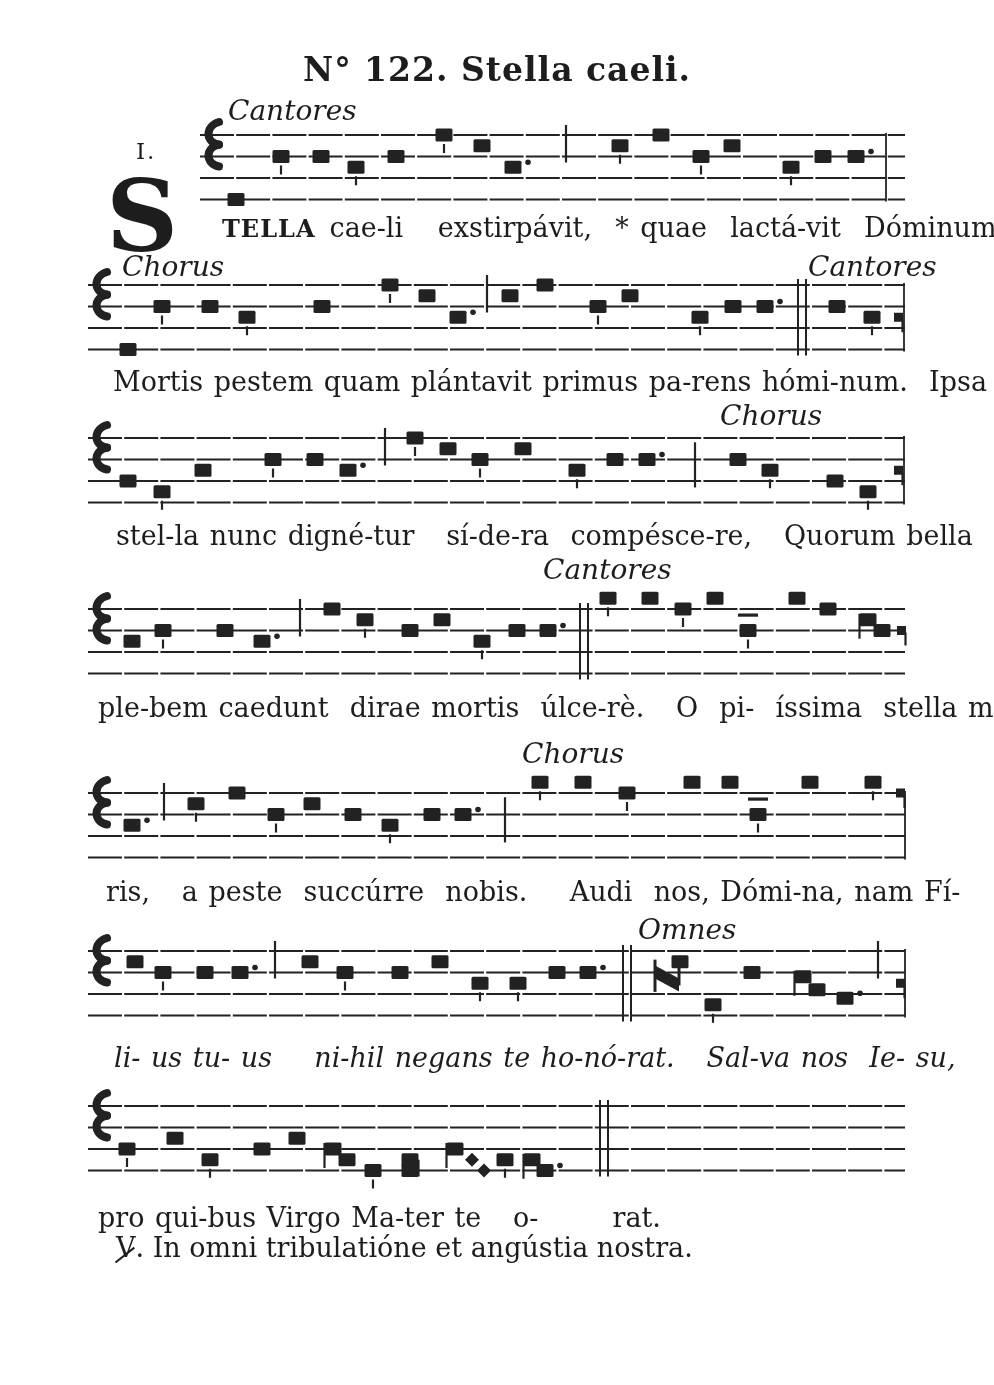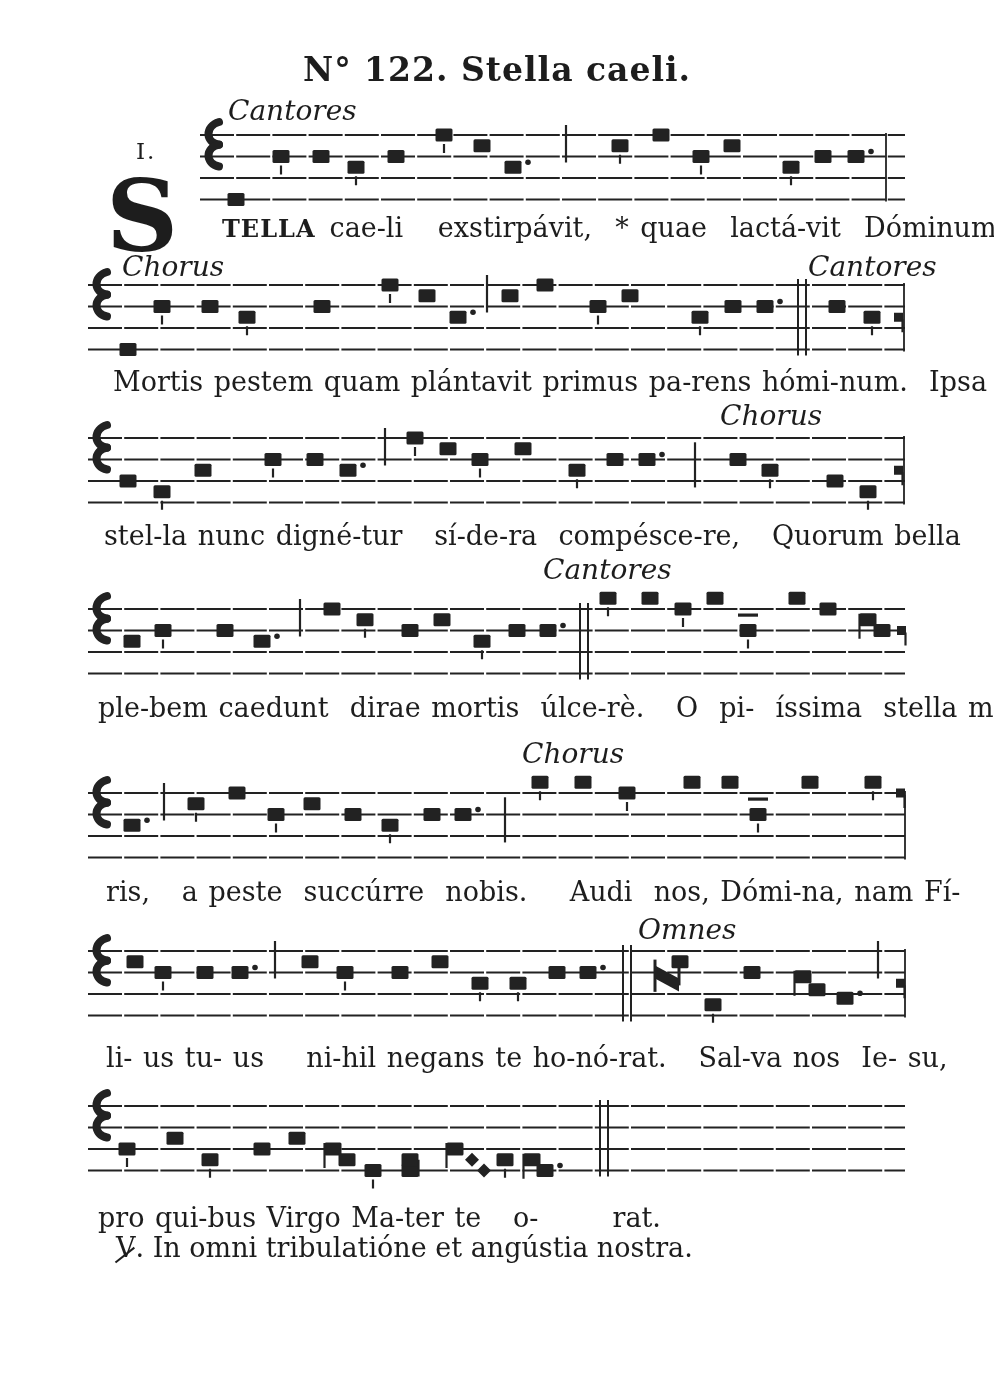--- a/index.html
+++ b/index.html
@@ -31,24 +31,24 @@
 
   <div class="textline" style="left:116px;top:1232px"><span class="vmark">V</span><span>. </span><span>In omni tribulatióne et angústia nostra.</span></div>
 <div class="label" style="left: 228px; top: 94px;">Cantores</div>
     <div class="label" style="left: 122px; top: 250px;">Chorus</div>
     <div class="label" style="left: 808px; top: 250px;">Cantores</div>
     <div class="label" style="left: 720px; top: 399px;">Chorus</div>
     <div class="label" style="left: 543px; top: 553px;">Cantores</div>
     <div class="label" style="left: 522px; top: 737px;">Chorus</div>
     <div class="label" style="left: 638px; top: 913px;">Omnes</div>
     <div class="lyric" style="left: 100px; top: 366px; margin-left: 13px;">Mortis pestem quam plántavit primus pa-rens hómi-num.  Ipsa</div>
-    <div class="lyric" style="left: 104px; top: 520px;">stel-la nunc digné-tur   sí-de-ra  compésce-re,   Quorum bella</div>
+    <div class="lyric" style="left: 116px; top: 520px;">stel-la nunc digné-tur   sí-de-ra  compésce-re,   Quorum bella</div>
     <div class="lyric" style="left: 98px; top: 692px;">ple-bem caedunt  dirae mortis  úlce-rè.   O  pi-  íssima  stella ma-</div>
     <div class="lyric" style="left: 106px; top: 876px; text-align: right;">ris,   a peste  succúrre  nobis.    Audi  nos, Dómi-na, nam Fí-</div>
-    <div class="lyric" style="left: 106px; top: 1042px;">li- us tu- us    ni-hil negans te ho-nó-rat.   Sal-va nos  Ie- su,</div>
+    <div class="lyric" style="left: 114px; top: 1042px; font-style: italic;">li- us tu- us    ni-hil negans te ho-nó-rat.   Sal-va nos  Ie- su,</div>
     <div class="lyric" style="left: 98px; top: 1202px;">pro qui-bus Virgo Ma-ter te   o-       rat.</div>
     <svg class="staff-svg" width="994" height="152" viewBox="0 0 994 152" style="top: 90px;">
       <line x1="200" y1="45" x2="905" y2="45" stroke="#222222" stroke-width="1.9" stroke-dasharray="34 2.2"></line>
       <line x1="200" y1="66.5" x2="905" y2="66.5" stroke="#222222" stroke-width="1.9" stroke-dasharray="34 2.2"></line>
       <line x1="200" y1="88" x2="905" y2="88" stroke="#222222" stroke-width="1.9" stroke-dasharray="34 2.2"></line>
       <line x1="200" y1="109.5" x2="905" y2="109.5" stroke="#222222" stroke-width="1.9" stroke-dasharray="34 2.2"></line>
       <path d="M 219 32 C 205 36, 205 52.675, 219 54.675" stroke="#222222" stroke-width="8" fill="none" stroke-linecap="round"></path>
       <path d="M 219 54.675 C 205 57.675, 205 73.5, 219 76.5" stroke="#222222" stroke-width="8" fill="none" stroke-linecap="round"></path>
       <rect x="227.5" y="103" width="17" height="13" rx="1.5" fill="#222222"></rect>
       <rect x="272.5" y="60" width="17" height="13" rx="1.5" fill="#222222"></rect>

